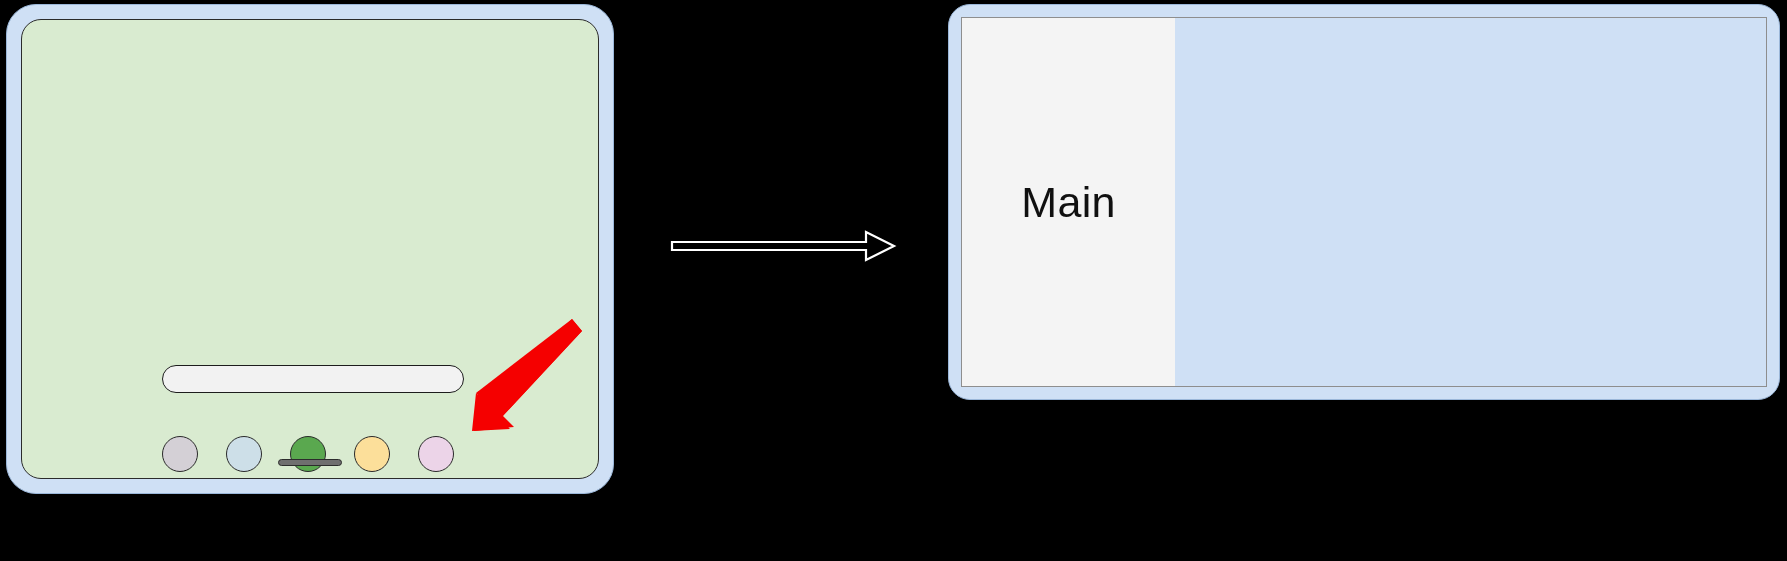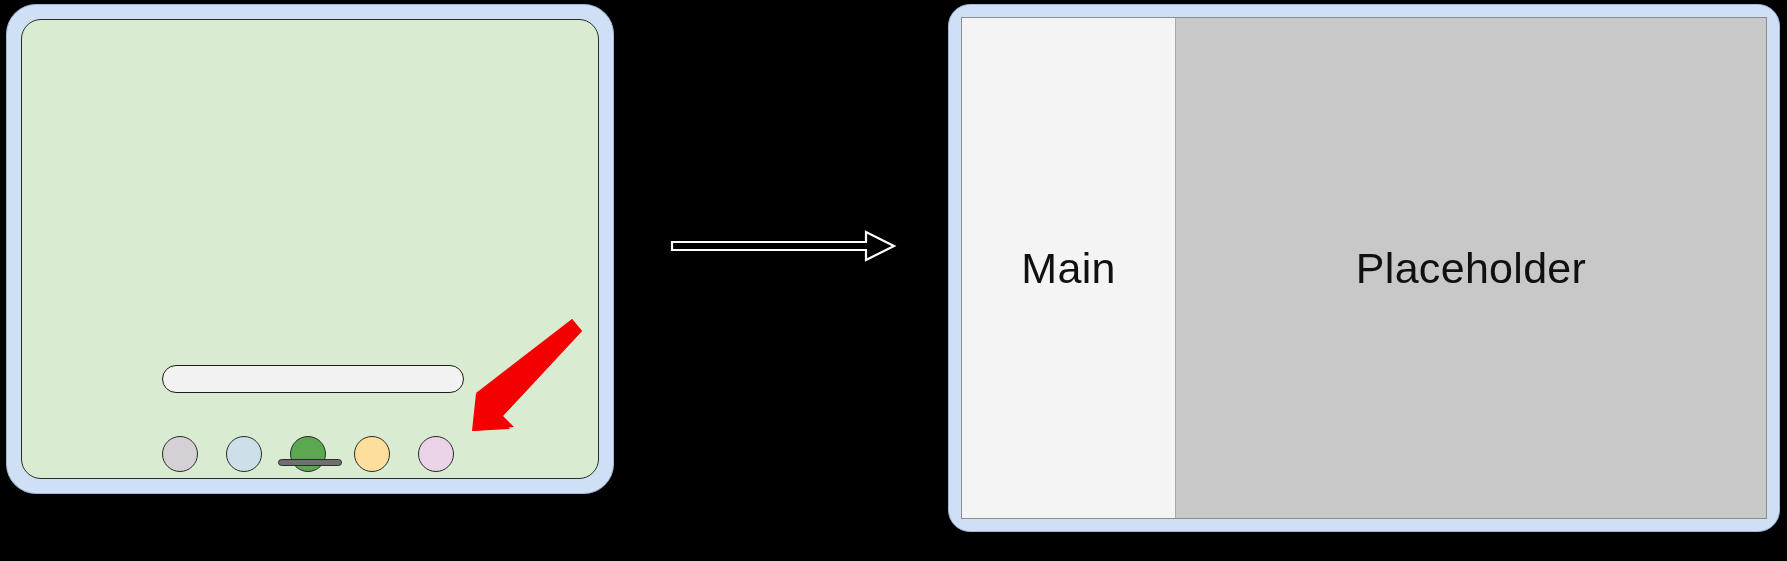--- a/index.html
+++ b/index.html
@@ -113,21 +113,21 @@
     width: 230px;
     height: 48px;
   }
 
   
   .device-right {
     position: absolute;
     left: 948px;
     top: 4px;
     width: 832px;
-    height: 528px;
+    height: 396px;
     background: #cfe0f5;
     border: 1px solid #9bb7d9;
     border-radius: 22px;
     box-sizing: border-box;
   }
   .device-right-screen {
     position: absolute;
     left: 12px;
     top: 12px;
     right: 12px;
@@ -192,19 +192,16 @@
 
   <svg class="transition-arrow" viewBox="0 0 230 48">
     <path d="M2 20 L196 20 L196 10 L224 24 L196 38 L196 28 L2 28 Z" fill="#000000" stroke="#ffffff" stroke-width="2.2" stroke-linejoin="miter"></path>
   </svg>
 
   <div class="device-right">
     <div class="device-right-screen">
       <div class="pane-main">
         <span class="pane-label">Main</span>
       </div>
-      <div class="pane-placeholder">
-        <span class="pane-label">Placeholder</span>
-      </div>
     </div>
   </div>
 
 </div>
 
 </body></html>

